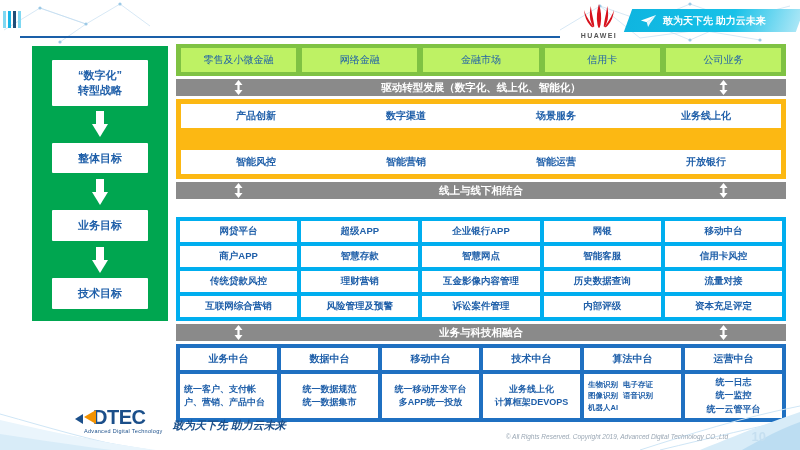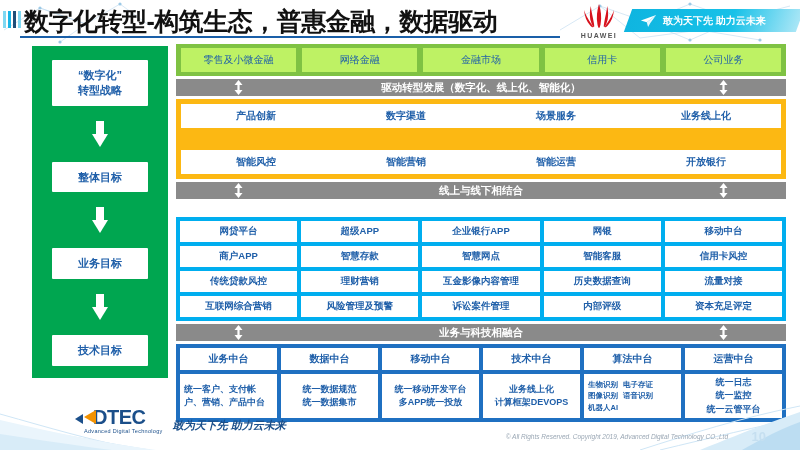--- a/index.html
+++ b/index.html
@@ -36,21 +36,21 @@
     position:absolute;left:628px;top:9px;width:172px;height:23px;
     background:linear-gradient(90deg,#0fb5e0 0%,#17c1e8 60%,#a9e6f6 100%);
     transform:skewX(-20deg);
   }
   .slogan-inner{transform:skewX(20deg);display:flex;align-items:center;height:100%;gap:6px;padding-left:12px;}
   .plane{width:17px;height:14px;flex:0 0 auto;}
   .slogan-text{font-size:10px;color:#fff;font-weight:bold;white-space:nowrap;}
 
   
   .left-col{
-    position:absolute;left:32px;top:46px;width:136px;height:332px;
+    position:absolute;left:32px;top:46px;width:136px;height:275px;
     background:#00a650;display:flex;flex-direction:column;
     align-items:center;justify-content:space-between;padding:14px 0 12px;
     box-sizing:border-box;
   }
   .lbox{
     width:96px;background:#fff;border-radius:1px;
     display:flex;flex-direction:column;align-items:center;justify-content:center;
     color:#1f5fa9;font-size:11px;font-weight:bold;line-height:1.35;padding:8px 2px;
     box-sizing:border-box;
   }
@@ -158,21 +158,20 @@
     </svg>
   </div>
 
   <div class="titlebar">
     <div class="tickbars">
       <i class="lt"></i>
         <i></i>
         <i class="dk"></i>
         <i class="lt"></i>
     </div>
-    <div class="title">数字化转型-构筑生态，普惠金融，数据驱动</div>
     <div class="title-underline"></div>
 
     <div class="hw">
       <svg width="52" height="28" viewBox="0 0 52 28">
         <g fill="#d7121d">
           <path d="M26 2 C24 9 23.2 15 24.4 22 C25 25 25.6 26 26 26 C26.4 26 27 25 27.6 22 C28.8 15 28 9 26 2 Z"></path>
           <path d="M19 4 C17 10 16 16 17.6 21.5 C18.4 24.4 19.2 25.4 19.6 25.2 C20 25 20.2 23.8 20 20.8 C19.6 15 19 9.6 19 4 Z" transform="rotate(-7 19 14)"></path>
           <path d="M33 4 C35 10 36 16 34.4 21.5 C33.6 24.4 32.8 25.4 32.4 25.2 C32 25 31.8 23.8 32 20.8 C32.4 15 33 9.6 33 4 Z" transform="rotate(7 33 14)"></path>
           <path d="M11 8 C11.6 14.4 13.6 19.6 17.2 23.4 C19 25.2 20 25.6 20.2 25.2 C20.4 24.8 19.8 23.8 18 21.4 C14.8 17 12.6 12.8 11 8 Z"></path>
           <path d="M41 8 C40.4 14.4 38.4 19.6 34.8 23.4 C33 25.2 32 25.6 31.8 25.2 C31.6 24.8 32.2 23.8 34 21.4 C37.2 17 39.4 12.8 41 8 Z"></path>

